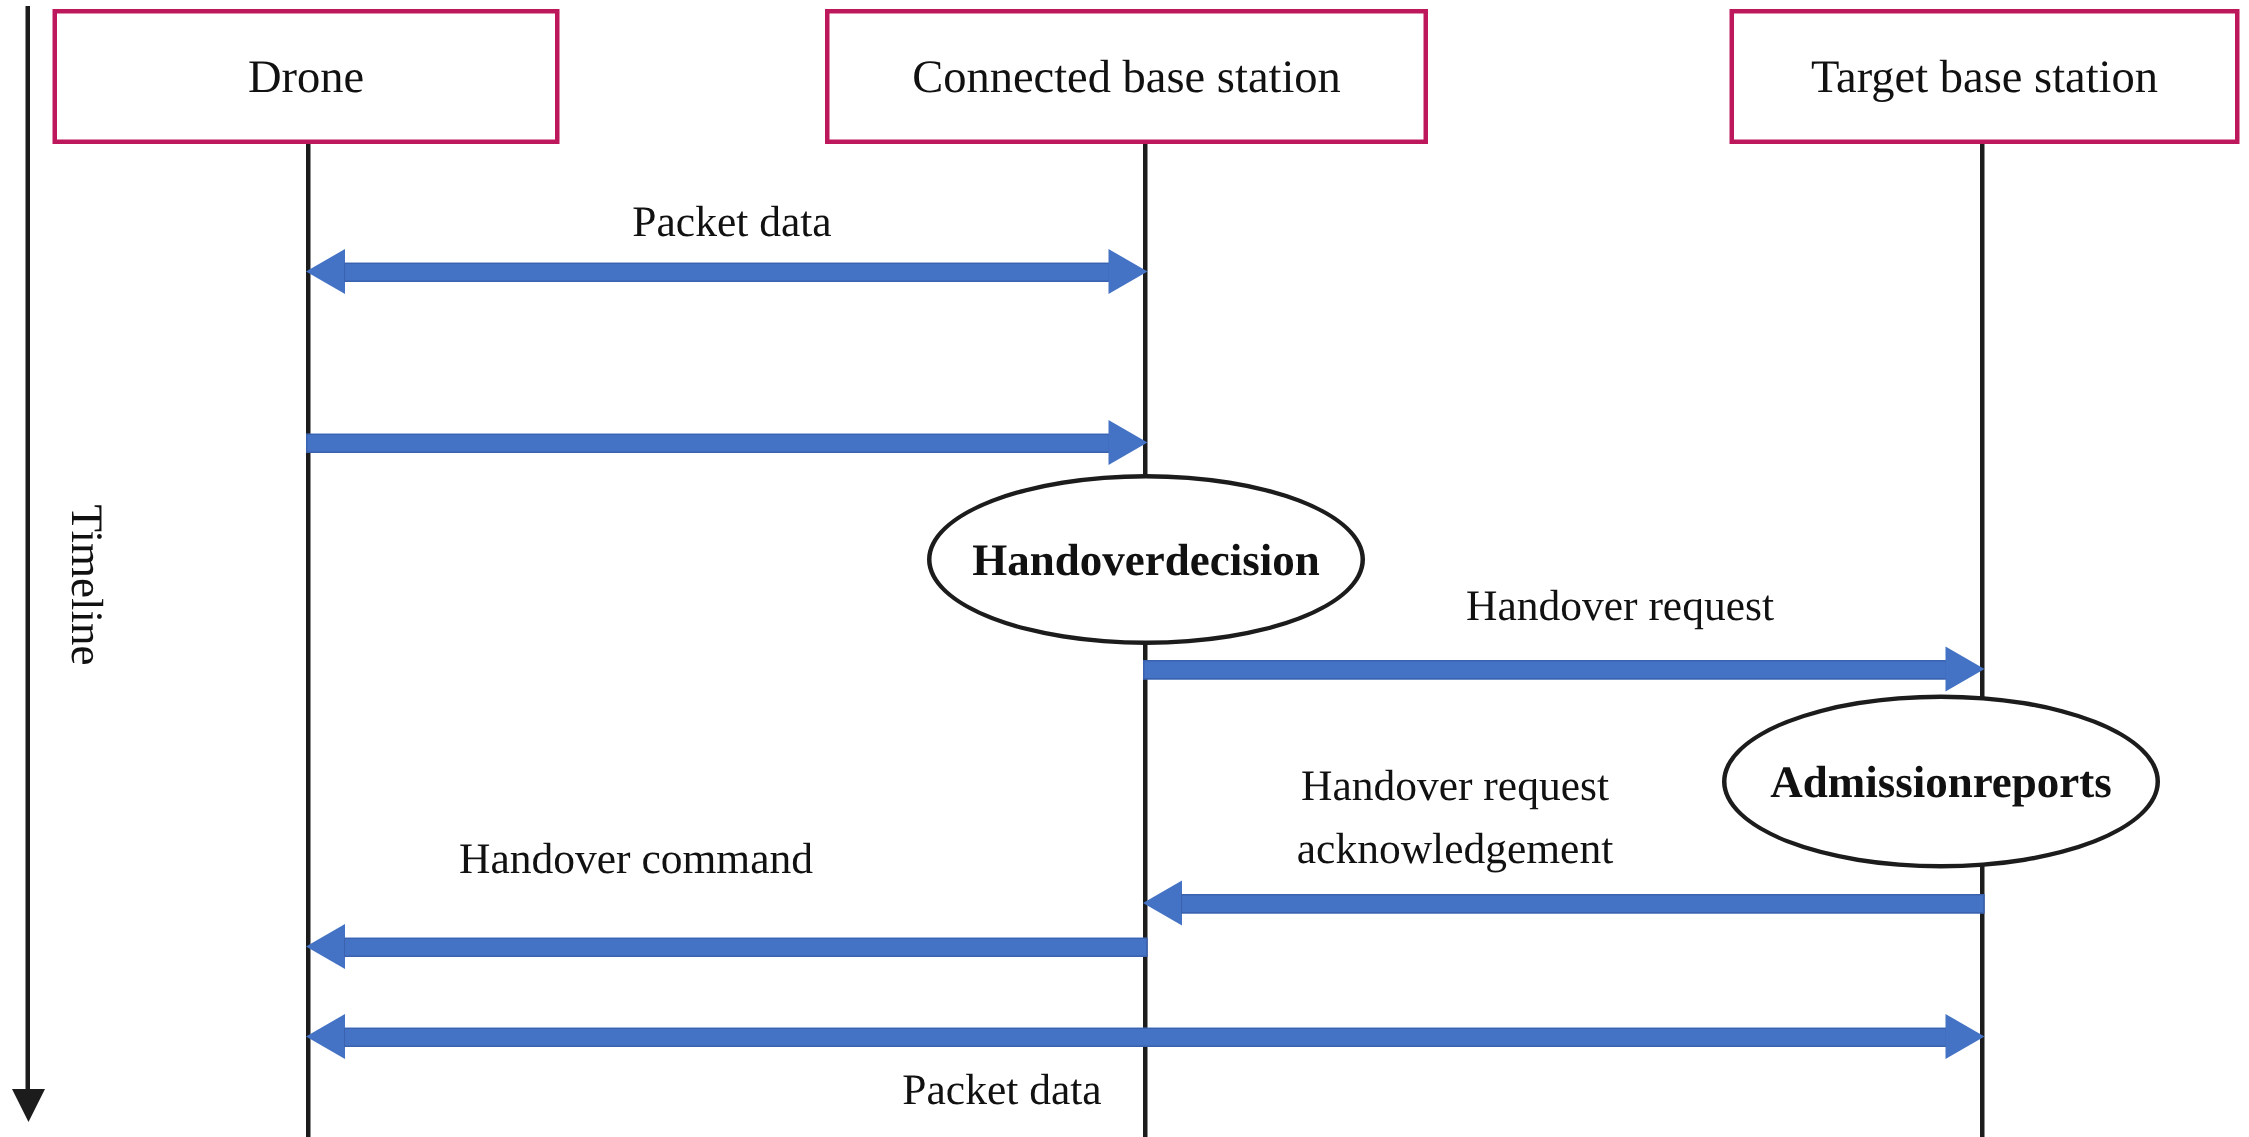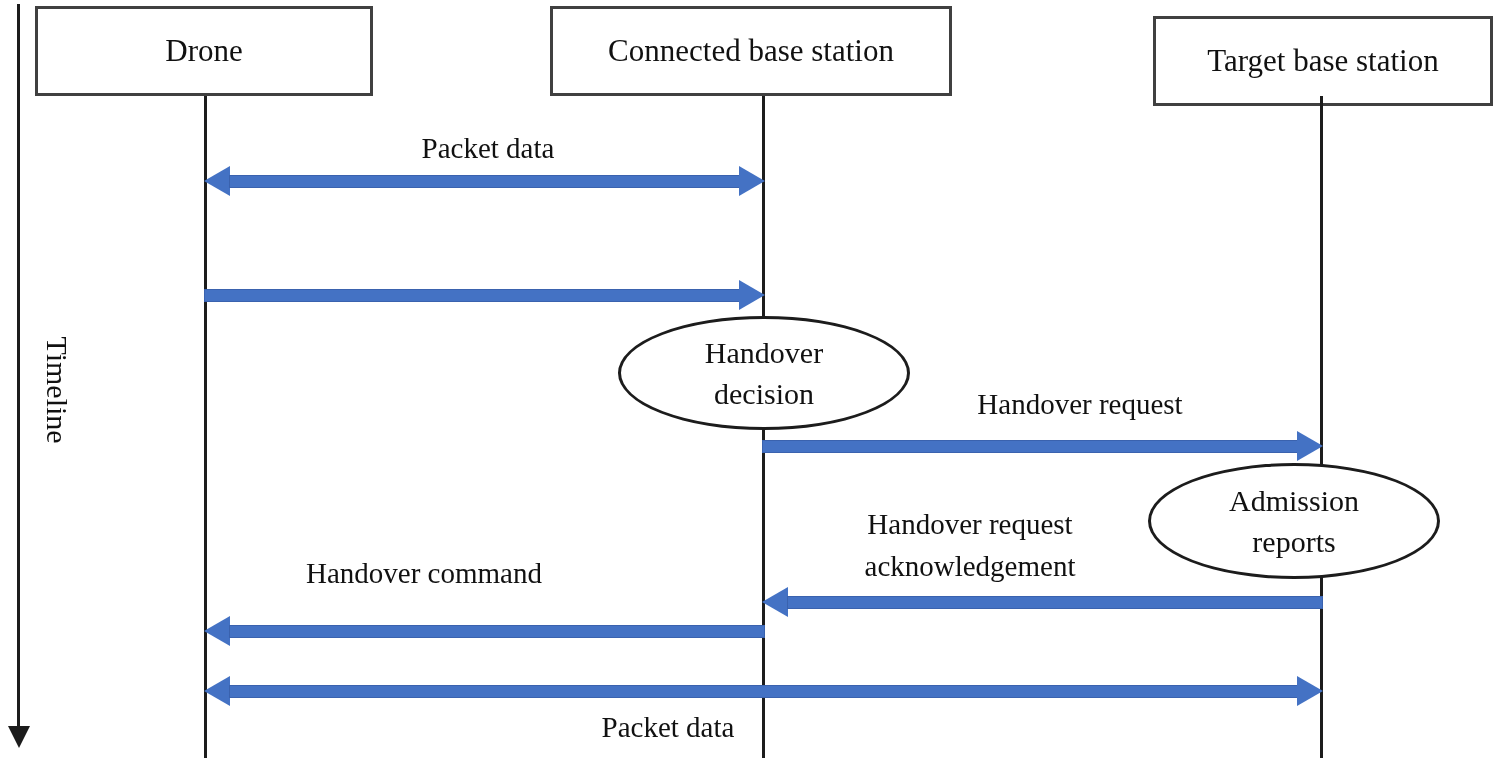--- a/index.html
+++ b/index.html
@@ -27,21 +27,21 @@
     position:absolute;left:-53px;top:370px;width:220px;height:40px;
     text-align:center;font-size:30px;line-height:40px;
     transform:rotate(90deg);
     white-space:nowrap;
   }
 
   
   .actor{
     position:absolute;
     box-sizing:border-box;
-    border:3px solid #404040;
+    border:3px solid #be185d;
     background:#fff;
     display:flex;align-items:center;justify-content:center;
     font-size:31px;
     white-space:nowrap;
   }
 
   
   .lifeline{position:absolute;top:96px;width:3px;height:662px;background:#1c1c1c;}
 
   
@@ -77,43 +77,44 @@
     text-align:center;
   }
 
   
   .process{
     position:absolute;
     box-sizing:border-box;
     background:#fff;
     border:3px solid #1c1c1c;
     border-radius:50%;
-    display:flex;flex-direction:column;
+    display:flex;flex-direction:row;
     align-items:center;justify-content:center;
     font-size:30px;line-height:41px;
     z-index:5;
     text-align:center;
+    font-weight:bold;
   }
 </style>
 </head>
 <body>
 
 <div id="canvas">
 
   <div class="tl-line"></div>
   <div class="tl-head"></div>
   <div class="tl-label">Timeline</div>
 
   <div class="actor" style="left:35px;top:6px;width:338px;height:90px">
     <span>Drone</span>
   </div>
   <div class="actor" style="left:550px;top:6px;width:402px;height:90px">
     <span>Connected base station</span>
   </div>
-  <div class="actor" style="left:1153px;top:16px;width:340px;height:90px">
+  <div class="actor" style="left:1153px;top:6px;width:340px;height:90px">
     <span>Target base station</span>
   </div>
 
   <div class="lifeline" style="left:204px"></div>
   <div class="lifeline" style="left:762px"></div>
   <div class="lifeline" style="left:1320px"></div>
 
   <div class="msg-label" style="left:488px;top:127px">Packet data</div>
   <div class="msg" style="left:204px;top:166px;width:561px">
     <span class="head left"></span>

